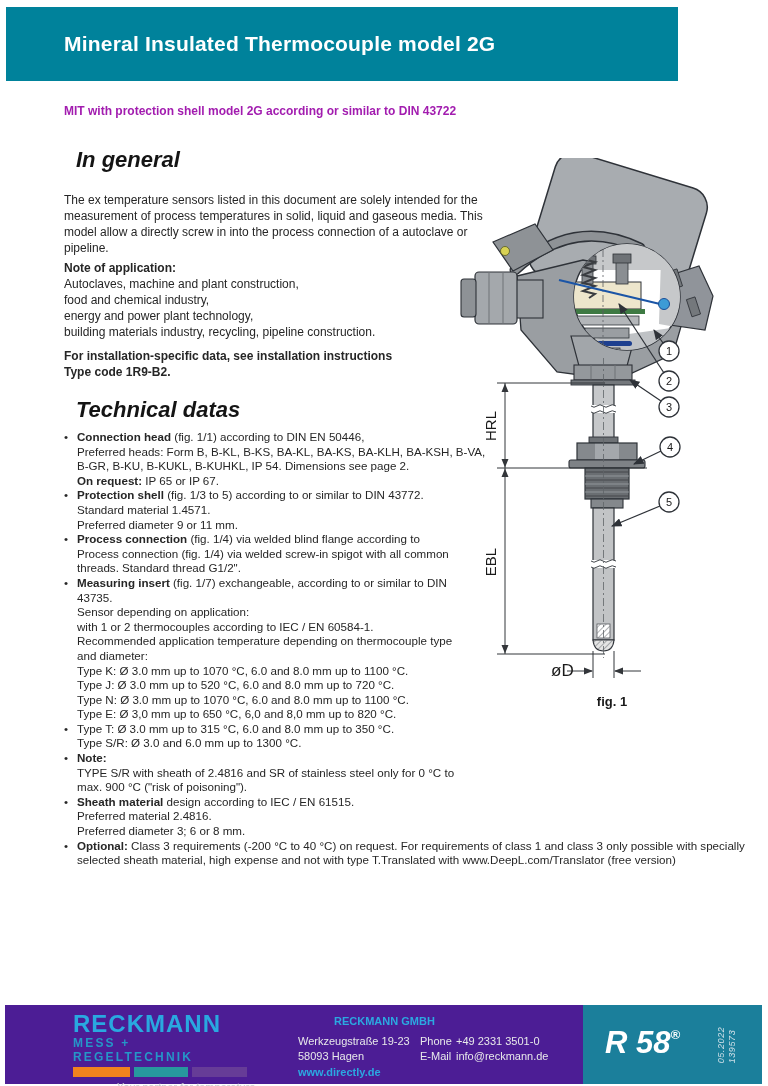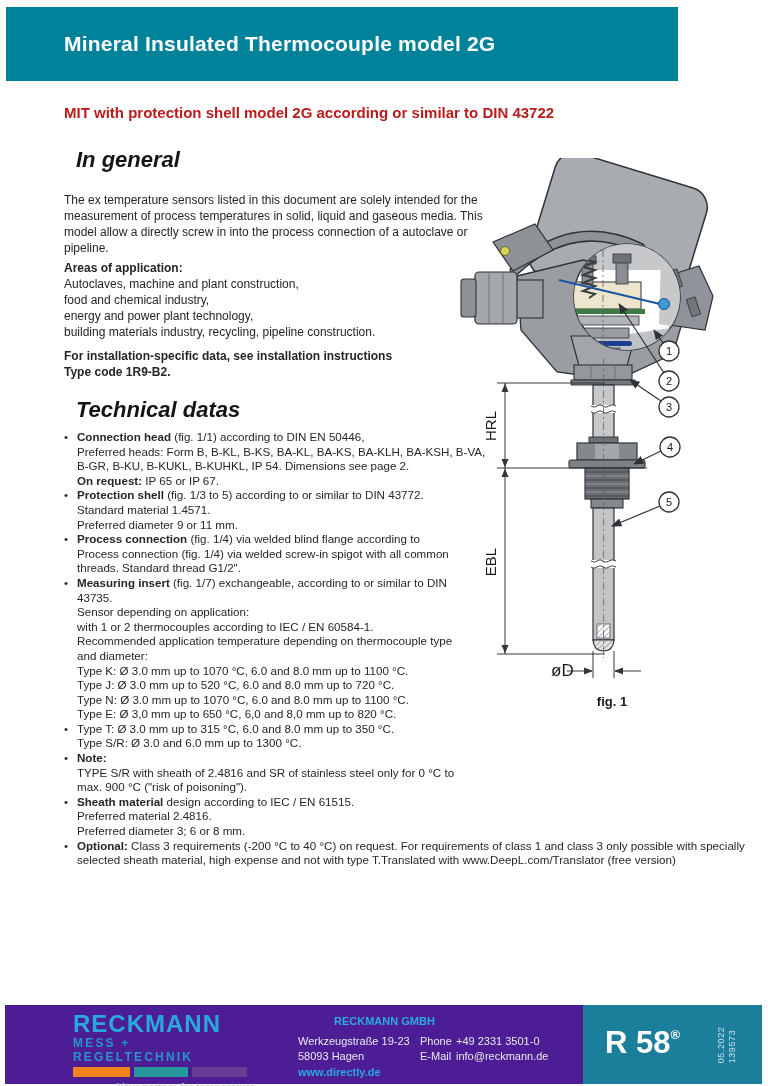--- a/index.html
+++ b/index.html
@@ -6,21 +6,21 @@
   .page {
     position:relative; width:768px; height:1086px; margin:0 auto;
     background:#ffffff; overflow:hidden;
     font-family:"Liberation Sans","DejaVu Sans",sans-serif; color:#262626;
   }
   
   .header-bar { position:absolute; left:6px; top:7px; width:672px; height:74px;
     background:#00829B; display:flex; align-items:center; }
   .header-bar .title { margin-left:58px; color:#ffffff; font-size:21px; font-weight:bold; letter-spacing:0.2px; }
 
-  .subtitle { position:absolute; left:64px; top:104px; font-size:15px; font-weight:bold; color:#b91c1c; white-space:nowrap; }
+  .subtitle { position:absolute; left:64px; top:104px; font-size:12px; font-weight:bold; color:#a21caf; white-space:nowrap; }
 
   .h2 { position:absolute; left:76px; font-size:22px; font-weight:bold; color:#141414;font-style:italic; }
   #h-general { top:147px; }
   #h-technical { top:397px; }
 
   .textblock { position:absolute; left:64px; font-size:12px; line-height:16px; color:#262626; }
   .textblock .line { white-space:nowrap; }
   #paragraph { top:192px; }
   #areas { top:260px; }
   #areas .areas-heading { font-weight:bold; }
@@ -50,21 +50,21 @@
   .company { position:absolute; left:293px; top:0; height:79px; width:280px; font-size:11px; color:#E8E9EA; }
   .company .c-name { position:absolute; left:0; top:10px; font-weight:bold; color:#2BA9E1;padding-left:36px; }
   .company .c-a1 { position:absolute; left:0; top:30px; }
   .company .c-a2 { position:absolute; left:0; top:45px; }
   .company .c-pl { position:absolute; left:122px; top:30px; }
   .company .c-el { position:absolute; left:122px; top:45px; }
   .company .c-pv { position:absolute; left:158px; top:30px; }
   .company .c-ev { position:absolute; left:158px; top:45px; }
   .company .c-web { position:absolute; left:0; top:61px; font-weight:bold; color:#2BA9E1; }
 
-  .ref-box { position:absolute; left:578px; top:0; width:179px; height:79px; background:#1B7F9B; }
+  .ref-box { position:absolute; left:578px; top:0; width:179px; height:79px; background:#1B7F9B;font-style:italic; }
   .ref-code { position:absolute; left:22px; top:13px; font-size:31px; font-weight:bold; color:#ffffff; line-height:34px; }
   .ref-code sup { font-size:13px; vertical-align:14px; }
   .ref-meta { position:absolute; left:126px; top:50%; transform:translateY(-50%) rotate(-90deg);
     font-size:9px; line-height:11px; color:#CFE0E8; letter-spacing:0.6px; white-space:nowrap; }
 </style>
 </head>
 <body>
 
 <div class="page">
 
@@ -77,21 +77,21 @@
   <div class="h2" id="h-general">In general</div>
 
   <div class="textblock" id="paragraph">
       <div class="line">The ex temperature sensors listed in this document are solely intended for the</div>
       <div class="line">measurement of process temperatures in solid, liquid and gaseous media. This</div>
       <div class="line">model allow a directly screw in into the process connection of a autoclave or</div>
       <div class="line">pipeline.</div>
     </div>
 
   <div class="textblock" id="areas">
-    <div class="areas-heading">Areas of application:</div>
+    <div class="areas-heading">Note of application:</div>
     <div>
         <div class="line">Autoclaves, machine and plant construction,</div>
         <div class="line">food and chemical industry,</div>
         <div class="line">energy and power plant technology,</div>
         <div class="line">building materials industry, recycling, pipeline construction.</div>
       </div>
   </div>
 
   <div class="textblock" id="install">
       <div class="line">For installation-specific data, see installation instructions</div>

